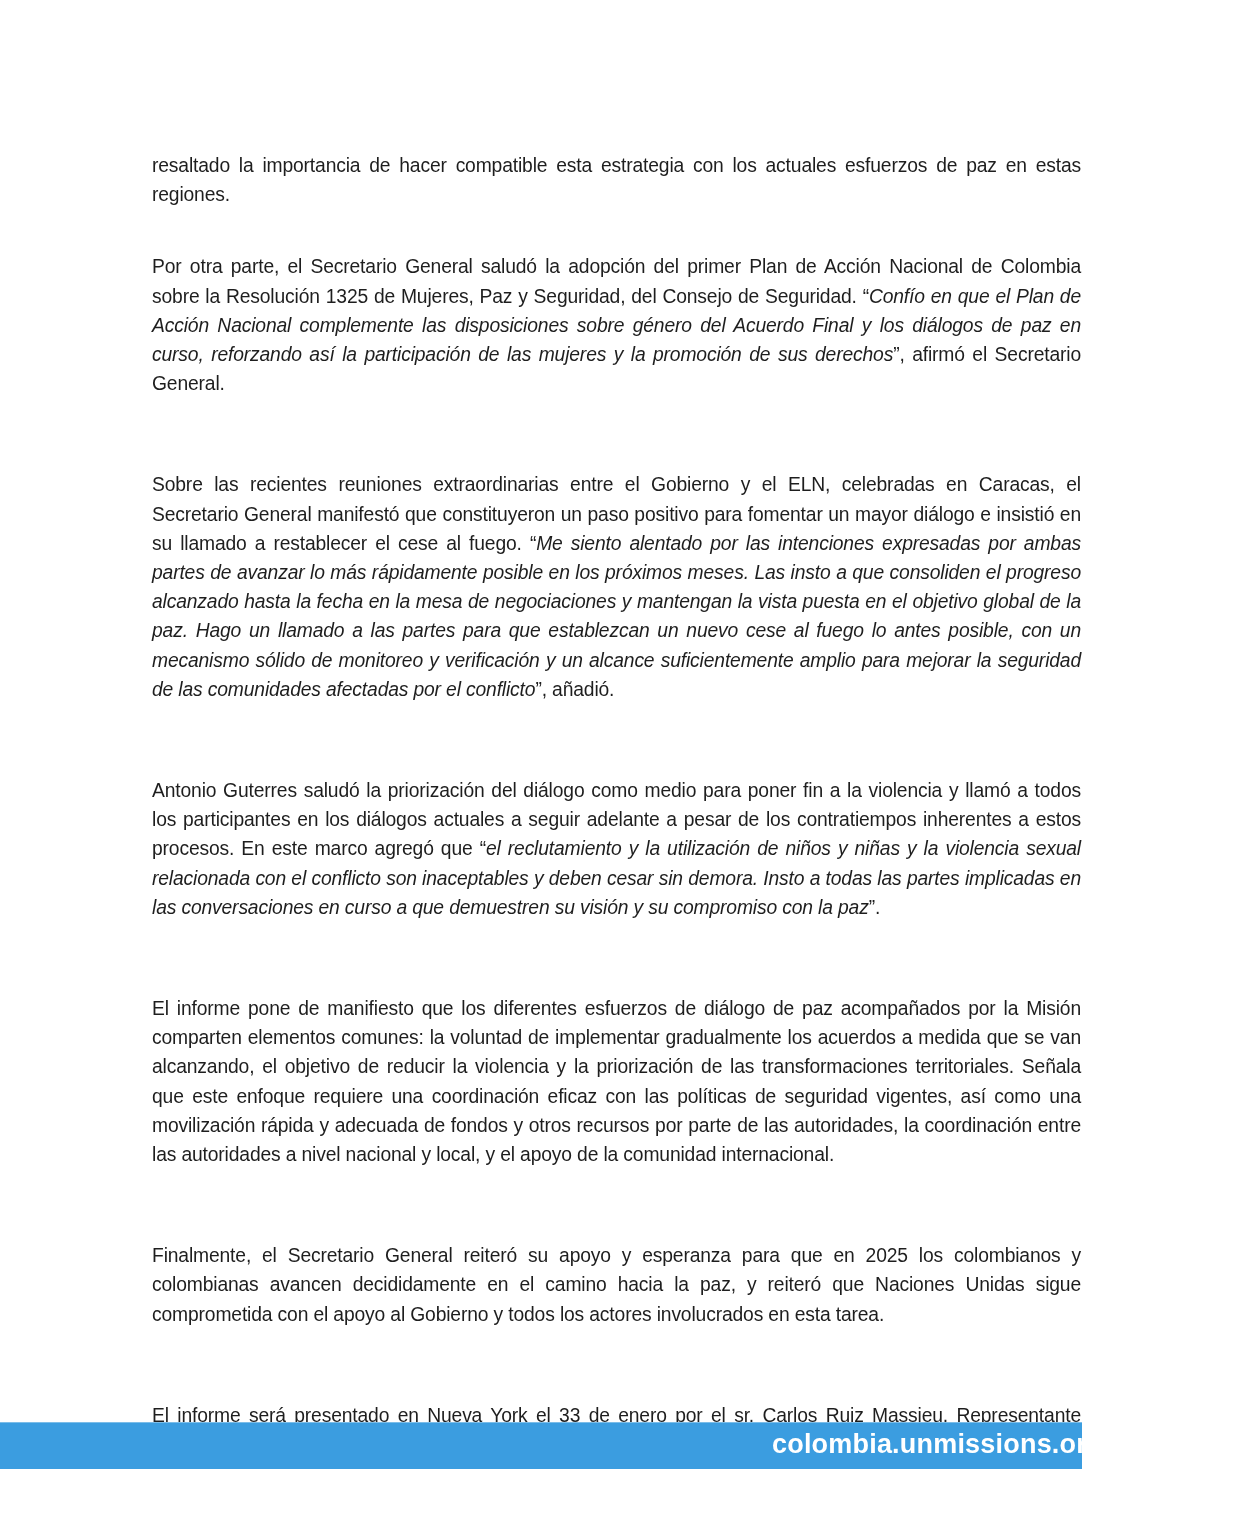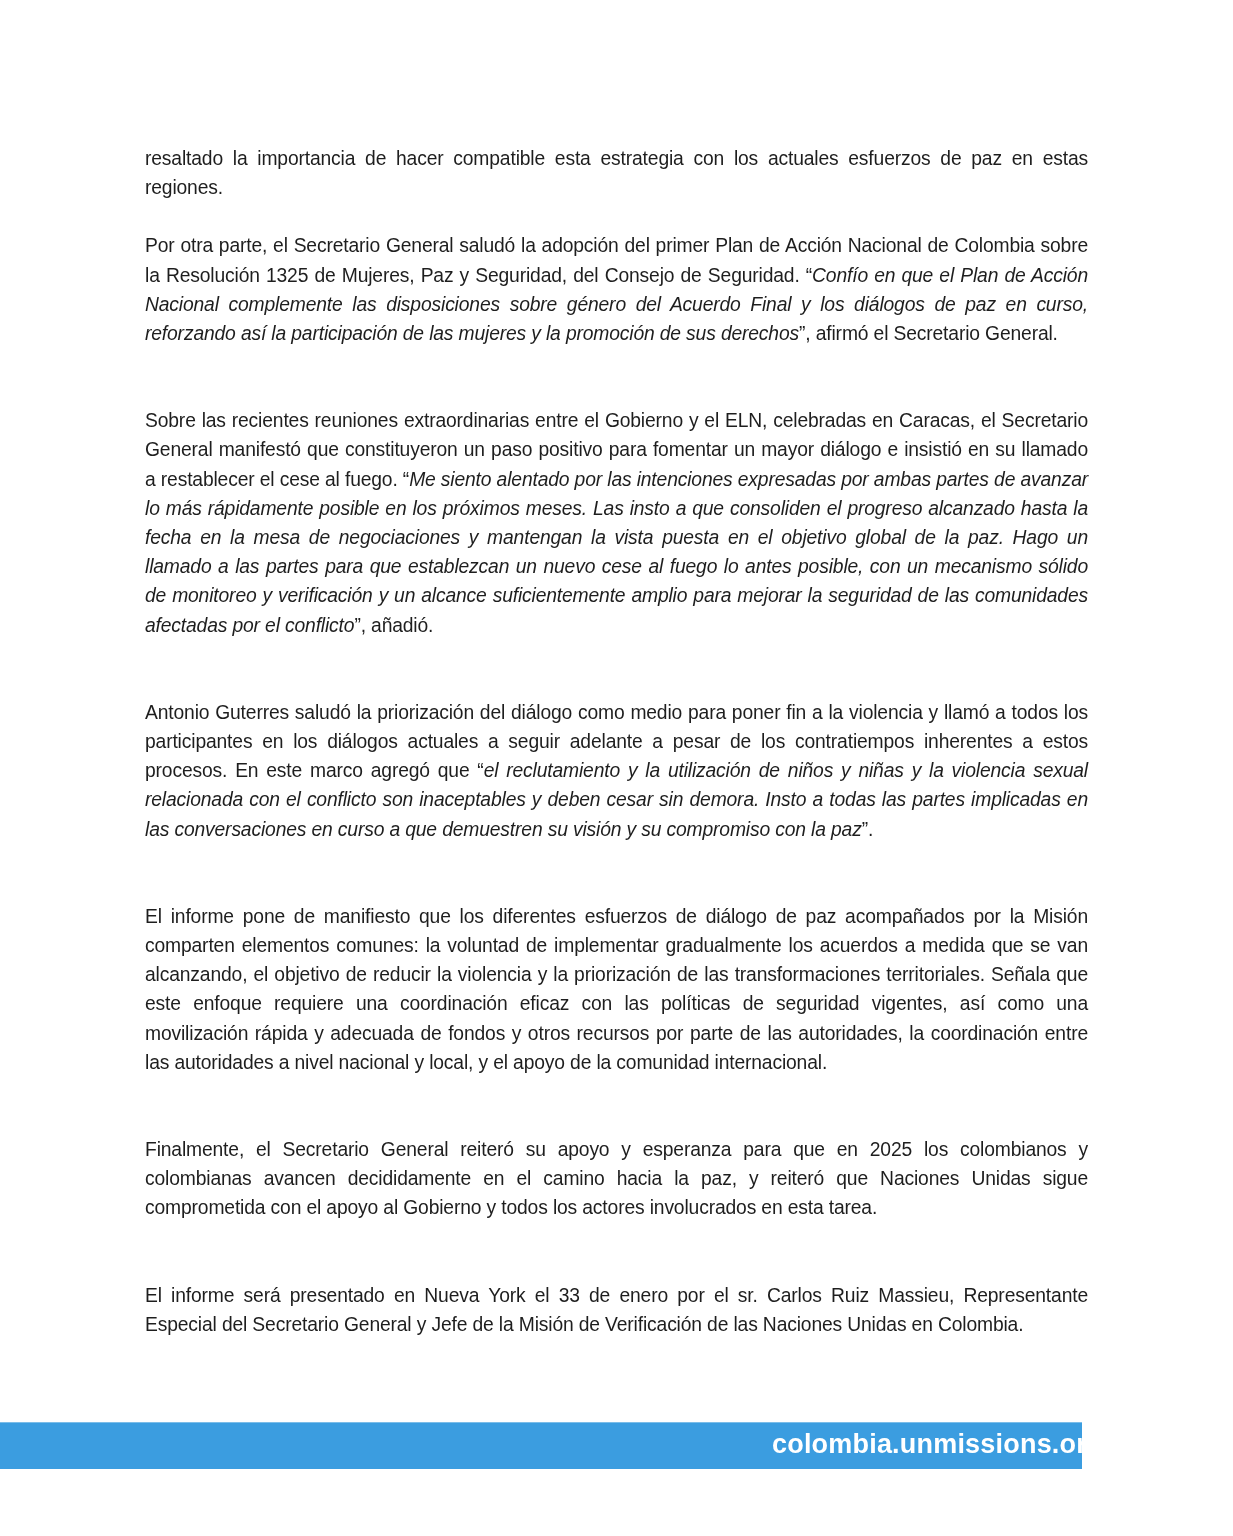--- a/index.html
+++ b/index.html
@@ -15,21 +15,21 @@
   .page-body {
     position: absolute;
     left: 145px;
     top: 144px;
     width: 943px;
   }
   .para {
     font-size: 19.3px;
     line-height: 29.2px;
     text-align: justify;
-    margin: 0;
+    margin: 7px;
     letter-spacing: -0.15px;
   }
   .para em { font-style: italic; }
   .gap-a { height: 29px; }
   .gap-c { height: 58px; }
   .stars {
     position: absolute;
     left: 0;
     width: 1233px;
     top: 1419px;

